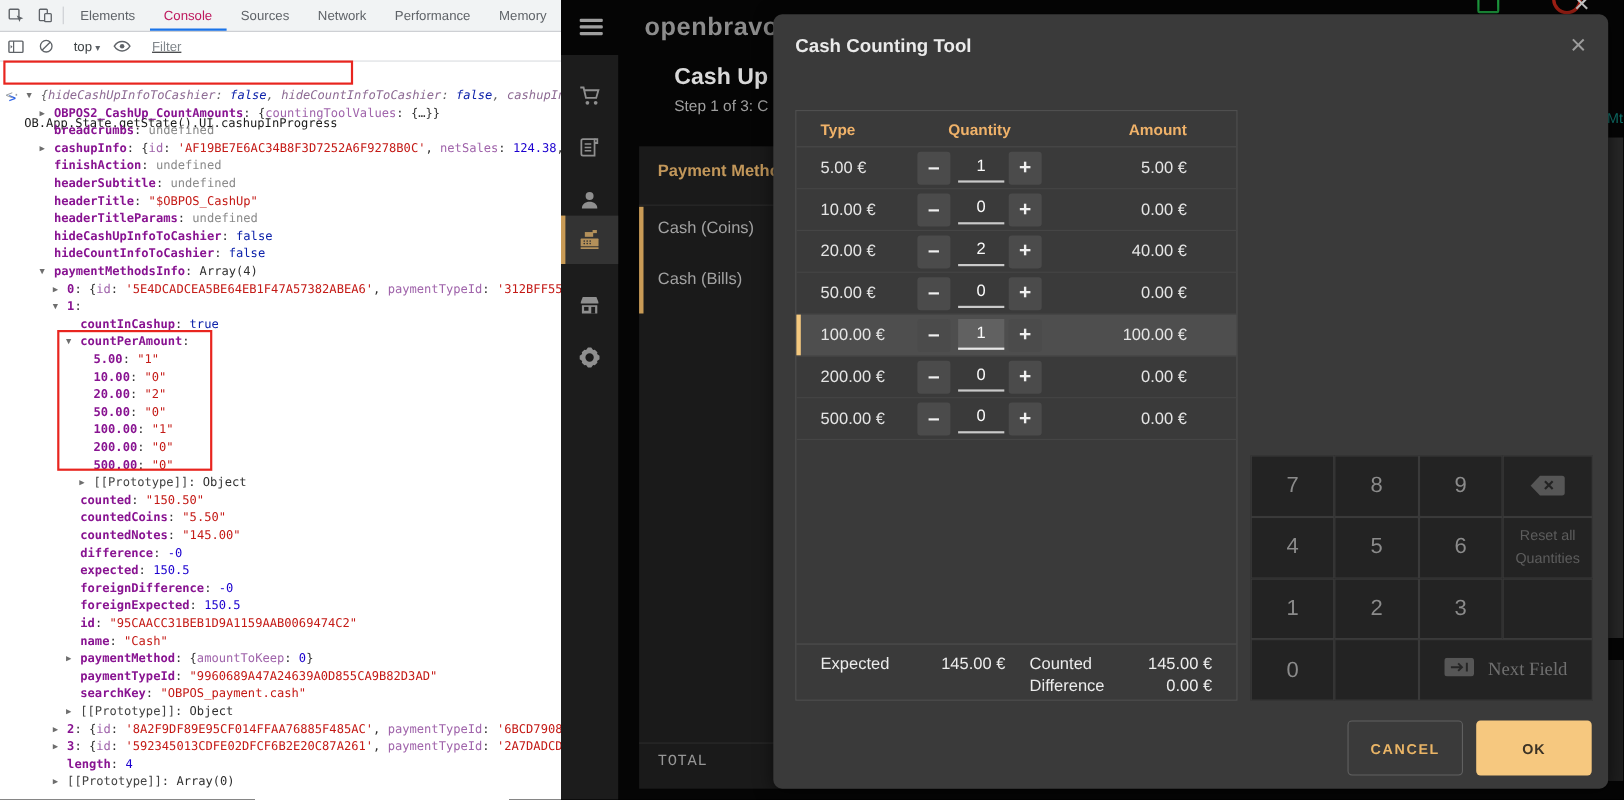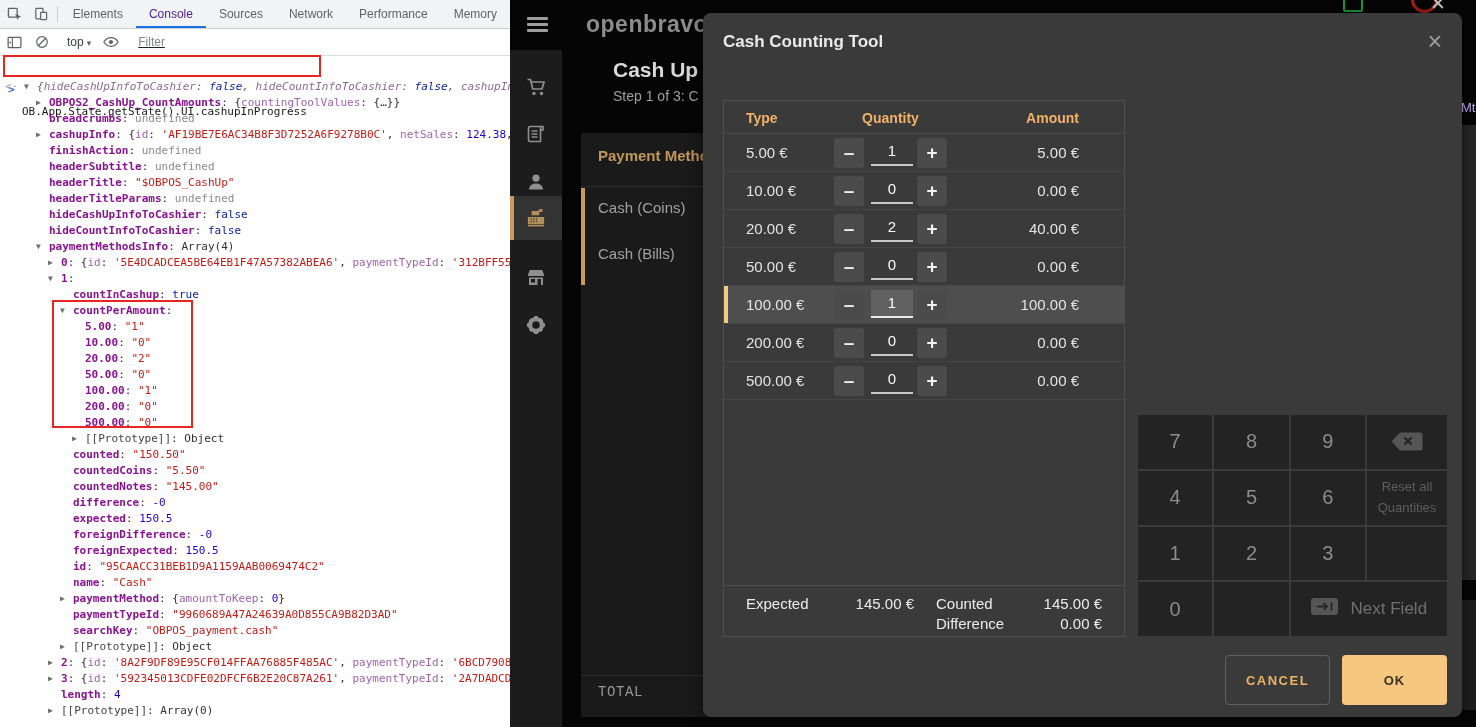--- a/index.html
+++ b/index.html
@@ -5,21 +5,21 @@
   * { margin:0; padding:0; box-sizing:border-box; }
   html,body { width:1476px; height:727px; overflow:hidden; background:#000; }
   #stage { position:relative; width:1476px; height:727px; font-family:"Liberation Sans",sans-serif; }
 
   
   .devtools { position:absolute; left:0; top:0; width:510px; height:727px; background:#fff; overflow:hidden; }
   .dt-tabbar { height:29px; background:#f1f3f4; border-bottom:1px solid #cacdd1; display:flex; align-items:stretch; }
   .dt-iconbtn { width:30px; display:flex; align-items:center; justify-content:center; color:#5f6368; }
   .dt-sep { width:1px; background:#cacdd1; margin:6px 2px; }
   .dt-tab { padding:0 13px; font-size:12px; color:#5f6368; display:flex; align-items:center; cursor:default; }
-  .dt-tab.active { color:#4c1d95; box-shadow:inset 0 -2px 0 0 #1a73e8; }
+  .dt-tab.active { color:#be185d; box-shadow:inset 0 -2px 0 0 #1a73e8; }
   .dt-toolbar { height:27px; border-bottom:1px solid #dadce0; display:flex; align-items:center; color:#5f6368; }
   .dt-toolbar .dt-iconbtn { width:28px; }
   .dt-ctx { font-size:12px; color:#3c4043; padding:0 6px; }
   .dt-caret { font-size:9px; color:#5f6368; margin-left:3px; }
   .dt-filter { border:none; outline:none; font-size:12px; color:#202124; width:120px; margin-left:8px; font-family:"Liberation Sans",sans-serif;text-decoration:underline; }
   .dt-filter::placeholder { color:#80868b; }
 
   .console { position:absolute; left:0; top:57px; width:510px; font-family:"DejaVu Sans Mono",monospace; font-size:11px; color:#303030; }
   .cmd-row { position:relative; height:22px; line-height:22px; white-space:pre; }
   .cmd-chevron { position:absolute; left:8px; color:#2c63e9; font-weight:bold; }
@@ -59,21 +59,21 @@
   .pay-panel { position:absolute; left:71px; top:133px; width:364px; height:584px; background:#1a1a1a; z-index:1; }
   .pay-head { position:absolute; left:17px; top:14px; font-size:15px; font-weight:bold; color:#c2975a; white-space:nowrap; }
   .pay-div1 { position:absolute; left:0; top:53px; width:100%; height:1px; background:#2b2b2b; }
   .pay-bar { position:absolute; left:0; top:55px; width:4px; height:97px; background:#c99b56; }
   .pay-item { position:absolute; left:17px; font-size:15px; color:#a2a2a2; white-space:nowrap; }
   .pay-div2 { position:absolute; left:0; top:542px; width:100%; height:1px; background:#2b2b2b; }
   .pay-total { position:absolute; left:17px; top:551px; font-size:14px; color:#969696; letter-spacing:.6px;font-family:Liberation Mono, monospace; }
 
   .edge-strip1 { position:absolute; left:952px; top:125px; width:14px; height:455px; background:#272727; z-index:2; }
   .edge-strip2 { position:absolute; left:952px; top:600px; width:14px; height:110px; background:#1e1e1e; z-index:2; }
-  .edge-frag { position:absolute; left:951px; top:100px; width:15px; font-size:13px; color:#c4b5fd; z-index:3; overflow:hidden; }
+  .edge-frag { position:absolute; left:951px; top:100px; width:15px; font-size:13px; color:#0f766e; z-index:3; overflow:hidden; }
   .top-green { position:absolute; left:833px; top:-3px; width:20px; height:15px; border:2px solid #1d9b3e; border-radius:2px; z-index:4; }
   .top-red { position:absolute; left:901px; top:-14px; width:27px; height:27px; border-radius:50%; border:3px solid #a32015; z-index:4; }
   .top-x { position:absolute; left:920px; top:-8px; font-size:19px; color:#c9c9c9; z-index:5; }
 
   
   .modal { position:absolute; left:193px; top:13px; width:759px; height:704px; background:#3a3a3a; border-radius:8px; z-index:10; box-shadow:0 2px 16px rgba(0,0,0,.55);padding-left:44px; }
   .modal-title { position:absolute; left:20px; top:19px; font-size:17px; font-weight:bold; color:#eaeaea; }
   .modal-close { position:absolute; right:20px; top:14px; font-size:25px; color:#9c9c9c; cursor:default; }
 
   .ctable { position:absolute; left:20px; top:87px; width:402px; height:537px; border:1px solid #4f4f4f; display:flex; flex-direction:column; }
@@ -95,21 +95,21 @@
   .tfoot { height:51px; border-top:1px solid #4f4f4f; position:relative; font-size:15px; color:#ececec; }
   .f-exp-l { position:absolute; left:22px; top:9px; }
   .f-exp-v { position:absolute; left:0; top:9px; width:190px; text-align:right; }
   .f-cnt-l { position:absolute; left:212px; top:9px; }
   .f-cnt-v { position:absolute; right:22px; top:9px; }
   .f-dif-l { position:absolute; left:212px; top:29px; }
   .f-dif-v { position:absolute; right:22px; top:29px; }
 
   .numpad { position:absolute; left:434px; top:401px; width:311px; height:223px; display:grid; grid-template-columns:repeat(4,1fr); grid-template-rows:repeat(4,1fr); }
   .np-cell { background:#232323; border:1px solid #3a3a3a; color:#8b8b8b; font-size:20px; display:flex; align-items:center; justify-content:center; text-align:center; }
-  .np-cell.span2 { grid-column:span 2; }
+  .np-cell.span2 { grid-column:span 2;font-family:Liberation Serif, serif; }
   .np-reset { font-size:13px; color:#5d5d5d; line-height:1.55; }
   .np-next { gap:13px; font-size:17px; color:#707070; }
 
   .btn-cancel { position:absolute; left:522px; top:642px; width:105px; height:50px; background:transparent; border:1px solid #606060; border-radius:4px; color:#eab566; font-size:13px; font-weight:bold; letter-spacing:1.5px; font-family:"Liberation Sans",sans-serif; }
   .btn-ok { position:absolute; left:639px; top:642px; width:105px; height:50px; background:#f6c87f; border:none; border-radius:4px; color:#3c3326; font-size:13px; font-weight:bold; letter-spacing:1px; font-family:"Liberation Sans",sans-serif; }
 </style>
 </head>
 <body>
 
 <div id="stage">

